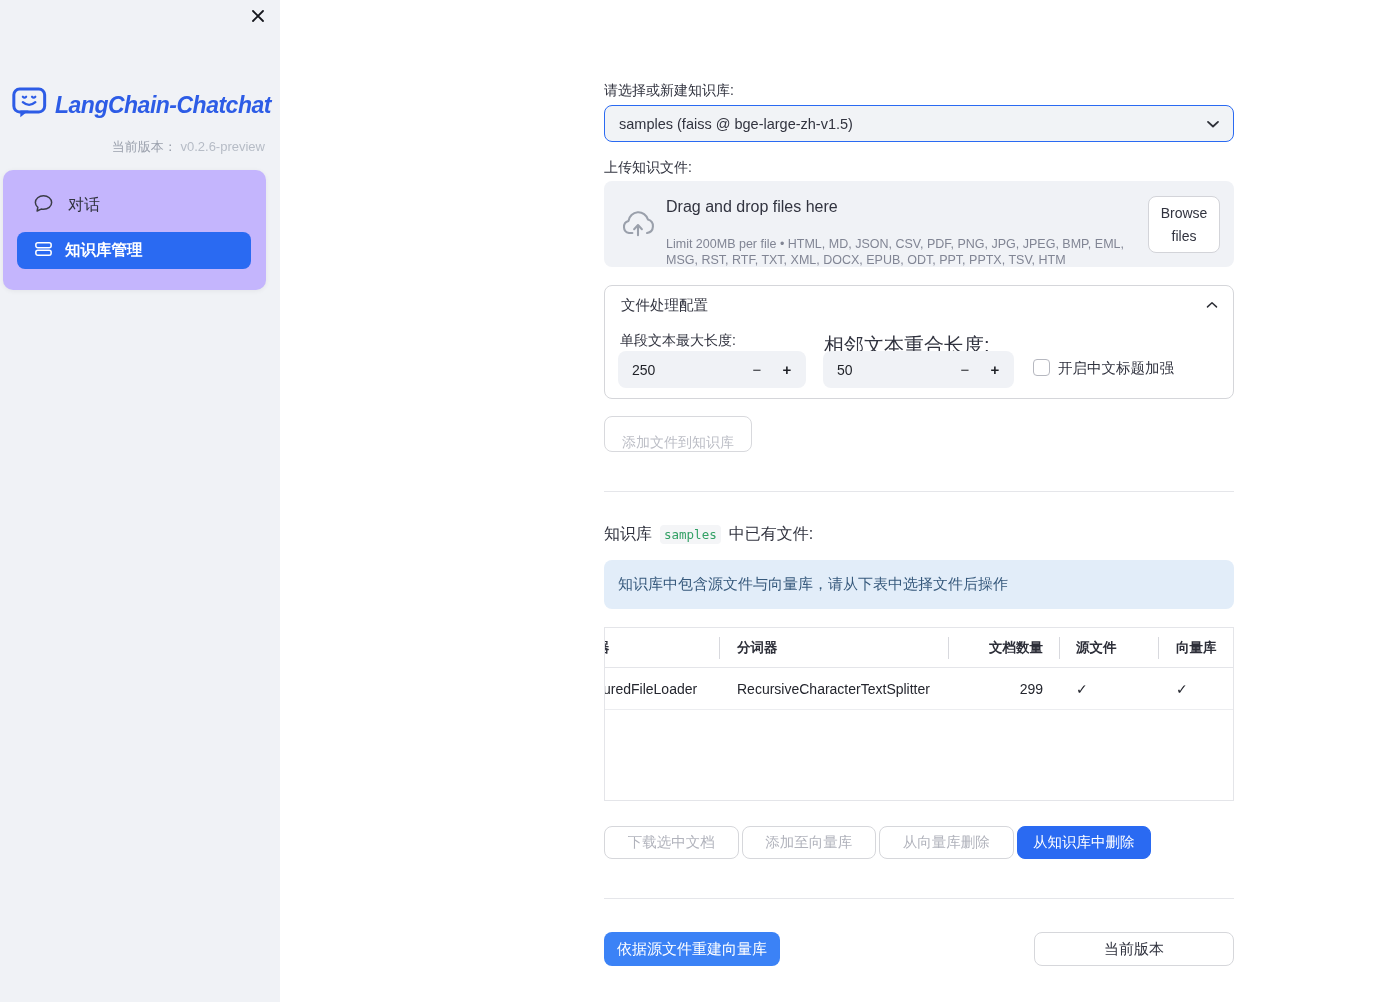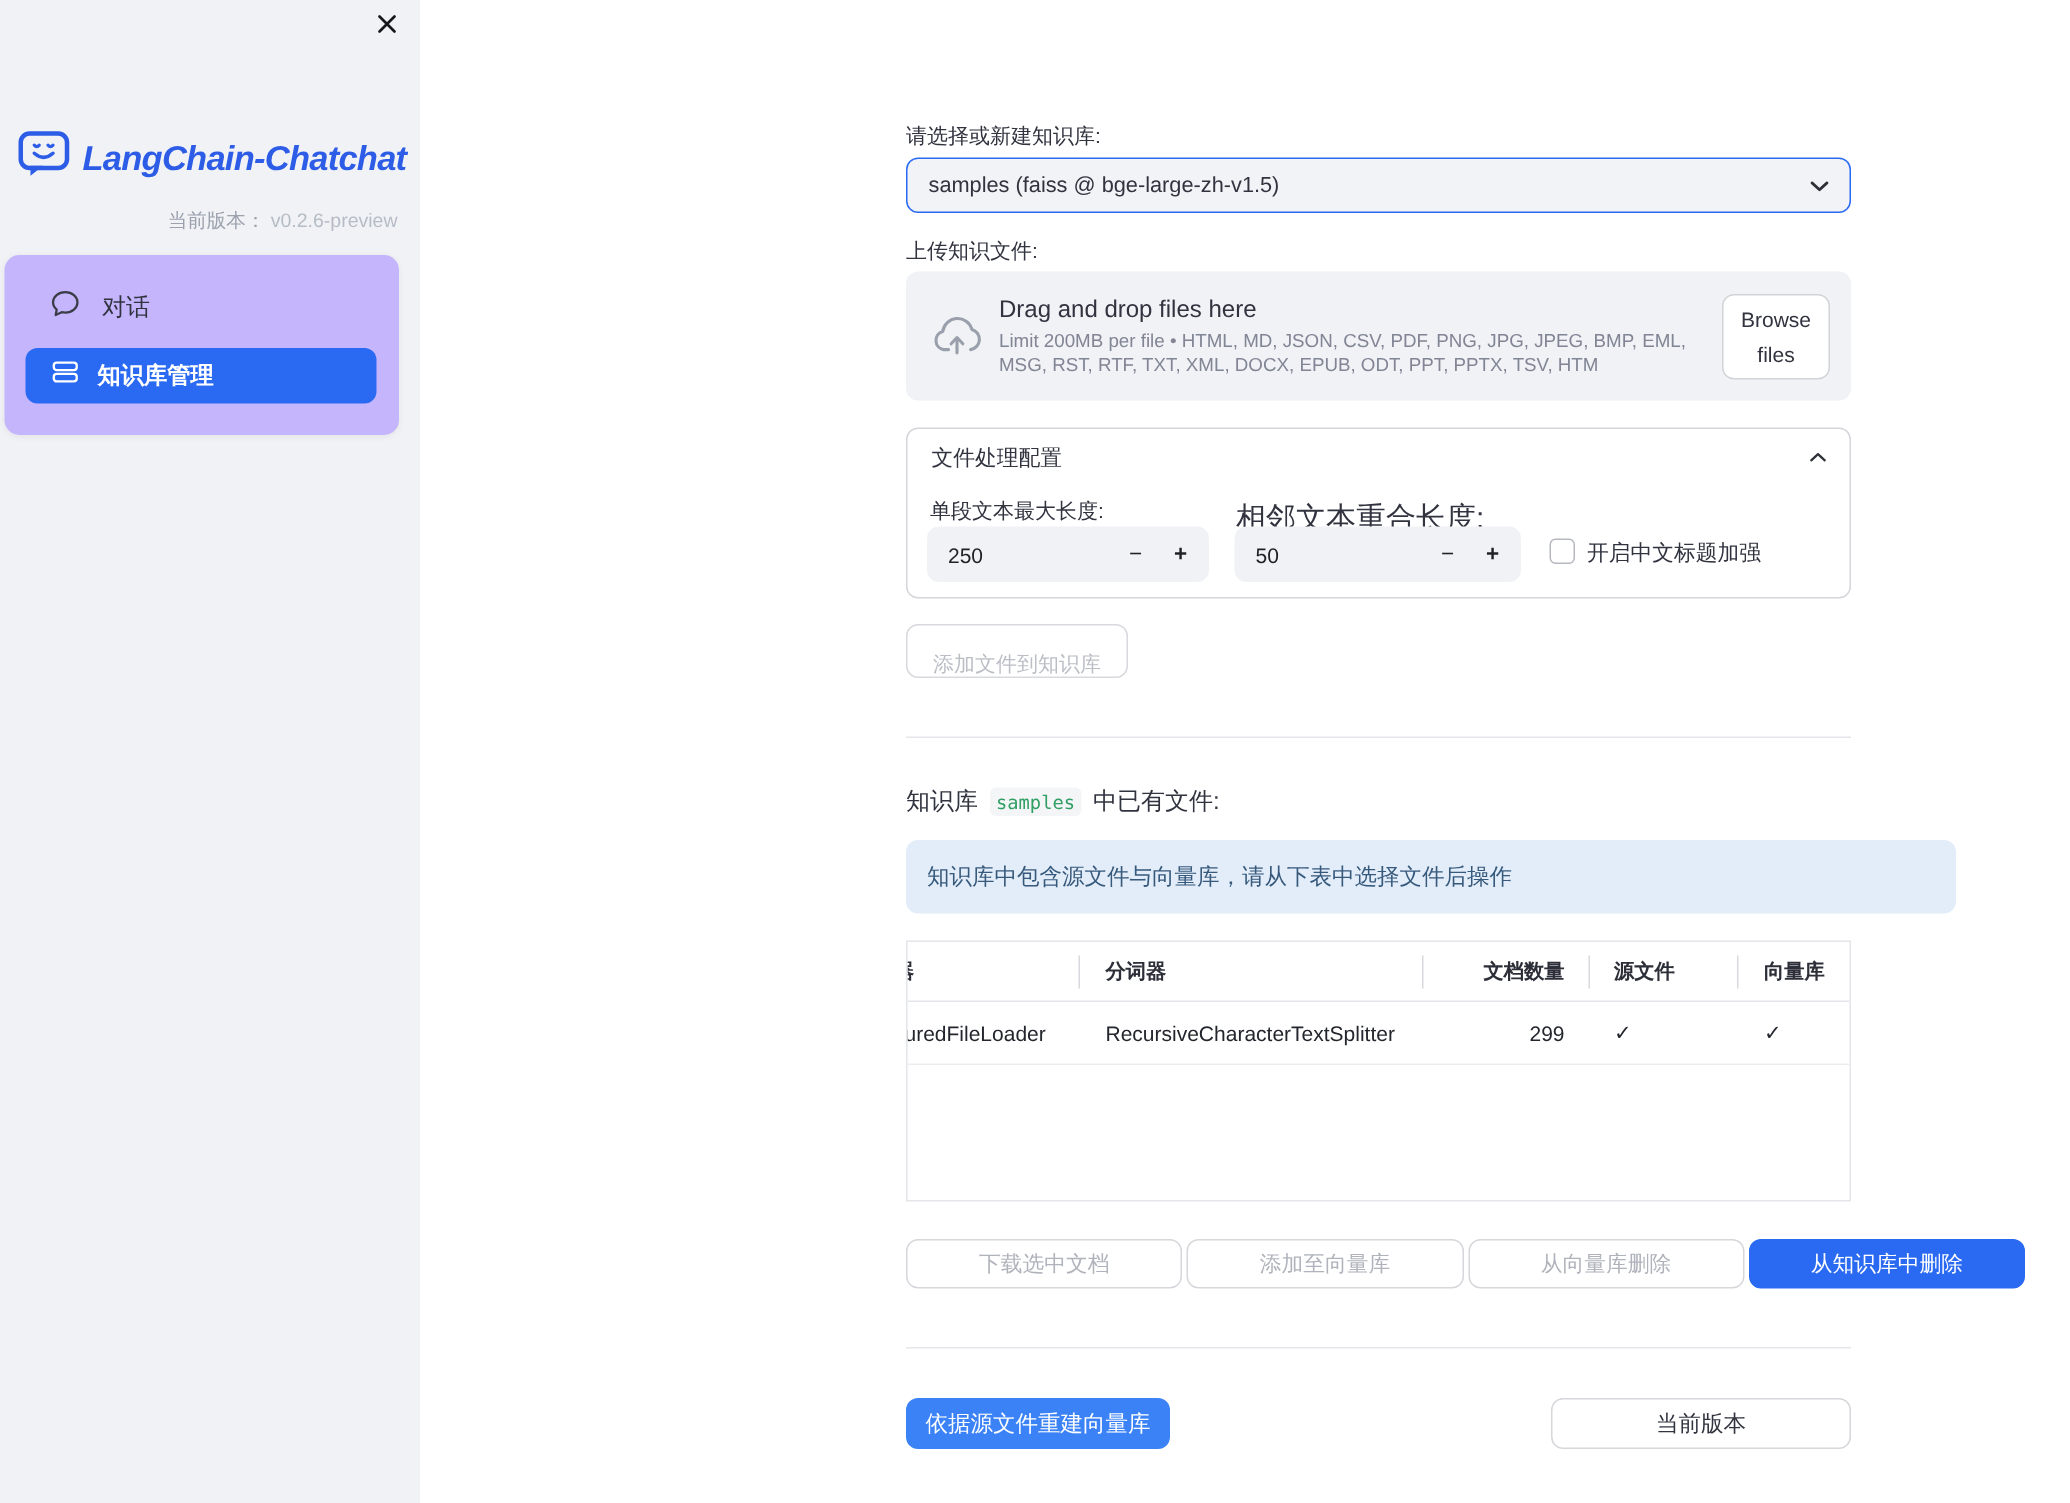--- a/index.html
+++ b/index.html
@@ -31,21 +31,21 @@
 
   .selectbox { position:absolute; left:0; top:105px; width:630px; height:37px; background:#f1f3f6;
     border:1px solid #2a6af2; border-radius:8px; display:flex; align-items:center;
     padding:0 14px; font-size:14.5px; color:#31333f; cursor:pointer; }
   .selectbox .chev { position:absolute; right:10px; top:8px; }
 
   .dropzone { position:absolute; left:0; top:181px; width:630px; height:86px; background:#f0f2f6;
     border-radius:8px; }
   .dz-cloud { position:absolute; left:15px; top:28px; }
   .dz-texts { position:absolute; left:62px; top:17px; width:474px; }
-  .dz-title { font-size:16px; color:#31333f; margin-bottom:3px; }
+  .dz-title { font-size:16px; color:#31333f; margin-bottom:20px; }
   .dz-limit { font-size:12.5px; color:#818594; line-height:16px; }
   .browse-btn { position:absolute; right:14px; top:15px; width:72px; height:57px; background:#ffffff;
     border:1px solid #d3d4d9; border-radius:8px; font-size:14px; color:#31333f;
     display:flex; align-items:center; justify-content:center; text-align:center; line-height:1.6;
     cursor:pointer; font-family:inherit; }
 
   .expander { position:absolute; left:0; top:285px; width:630px; height:114px;
     border:1px solid #d5d6da; border-radius:8px; background:#ffffff; }
   .exp-header { position:absolute; left:0; top:0; width:100%; height:38px; display:flex; align-items:center;
     padding:0 16px; font-size:14.5px; color:#31333f; cursor:pointer; }
@@ -68,42 +68,42 @@
     border:1px solid #d8d9dd; border-radius:8px; color:#bcbec6; font-size:14px; font-family:inherit; }
 
   .divider { position:absolute; left:0; width:630px; height:1px; background:#e5e6ea; }
   .div1 { top:491px; } .div2 { top:898px; }
 
   .existing-line { position:absolute; left:0; top:524px; font-size:16px; display:flex;
     align-items:center; gap:8px; }
   .code-chip { font-family:"DejaVu Sans Mono","Liberation Mono",monospace; font-size:12.5px;
     color:#32a065; background:#f4f5f7; border-radius:4px; padding:2px 4px; }
 
-  .infobox { position:absolute; left:0; top:560px; width:700px; height:49px; background:#e2edf9;
+  .infobox { position:absolute; left:0; top:560px; width:630px; height:49px; background:#e2edf9;
     border-radius:8px; display:flex; align-items:center; padding:0 14px; color:#36597c; font-size:15px; }
 
   
   .kbtable { position:absolute; left:0; top:627px; width:630px; height:174px;
     border:1px solid #e4e5e9; background:#ffffff; overflow:hidden; }
   .t-head { display:flex; height:40px; border-bottom:1px solid #e4e5e9; align-items:center;
     font-weight:700; font-size:13.5px; color:#2c2e38; }
   .t-row { display:flex; height:42px; border-bottom:1px solid #ecedf0; align-items:center;
     font-size:14px; color:#24262e; cursor:pointer; }
   .c1 { width:114px; overflow:hidden; white-space:nowrap; }
   .c2 { width:229px; padding-left:18px; position:relative; }
   .c3 { width:111px; text-align:right; padding-right:16px; position:relative; }
   .c4 { width:99px;  padding-left:17px; position:relative; }
   .c5 { width:75px;  padding-left:18px; position:relative; }
   .t-head .c2::before, .t-head .c3::before, .t-head .c4::before, .t-head .c5::before {
     content:""; position:absolute; left:0; top:-2px; width:1px; height:22px; background:#d8d9de; }
   .clip-hdr { display:inline-block; margin-left:-9px; }
   .clip-cell { display:inline-block; margin-left:-2px; }
 
   
-  .actions { position:absolute; left:0; top:826px; width:746px; display:flex; gap:3px; }
+  .actions { position:absolute; left:0; top:826px; width:547px; display:flex; gap:3px; }
   .act-btn { flex:1; height:33px; border-radius:8px; font-size:14.5px; font-family:inherit;
     background:#ffffff; border:1px solid #d6d7db; color:#b1b3bc; }
   .act-btn.primary { background:#2a6af2; border:1px solid #2a6af2; color:#ffffff; cursor:pointer; }
 
   .rebuild-btn { position:absolute; left:0; top:932px; width:176px; height:34px; background:#3b82f6;
     border:none; border-radius:8px; color:#ffffff; font-size:15px; font-family:inherit; cursor:pointer; }
   .delete-kb-btn { position:absolute; left:430px; top:932px; width:200px; height:34px; background:#ffffff;
     border:1px solid #d6d7db; border-radius:8px; color:#31333f; font-size:15px; font-family:inherit; cursor:pointer; }
 </style>
 </head>

